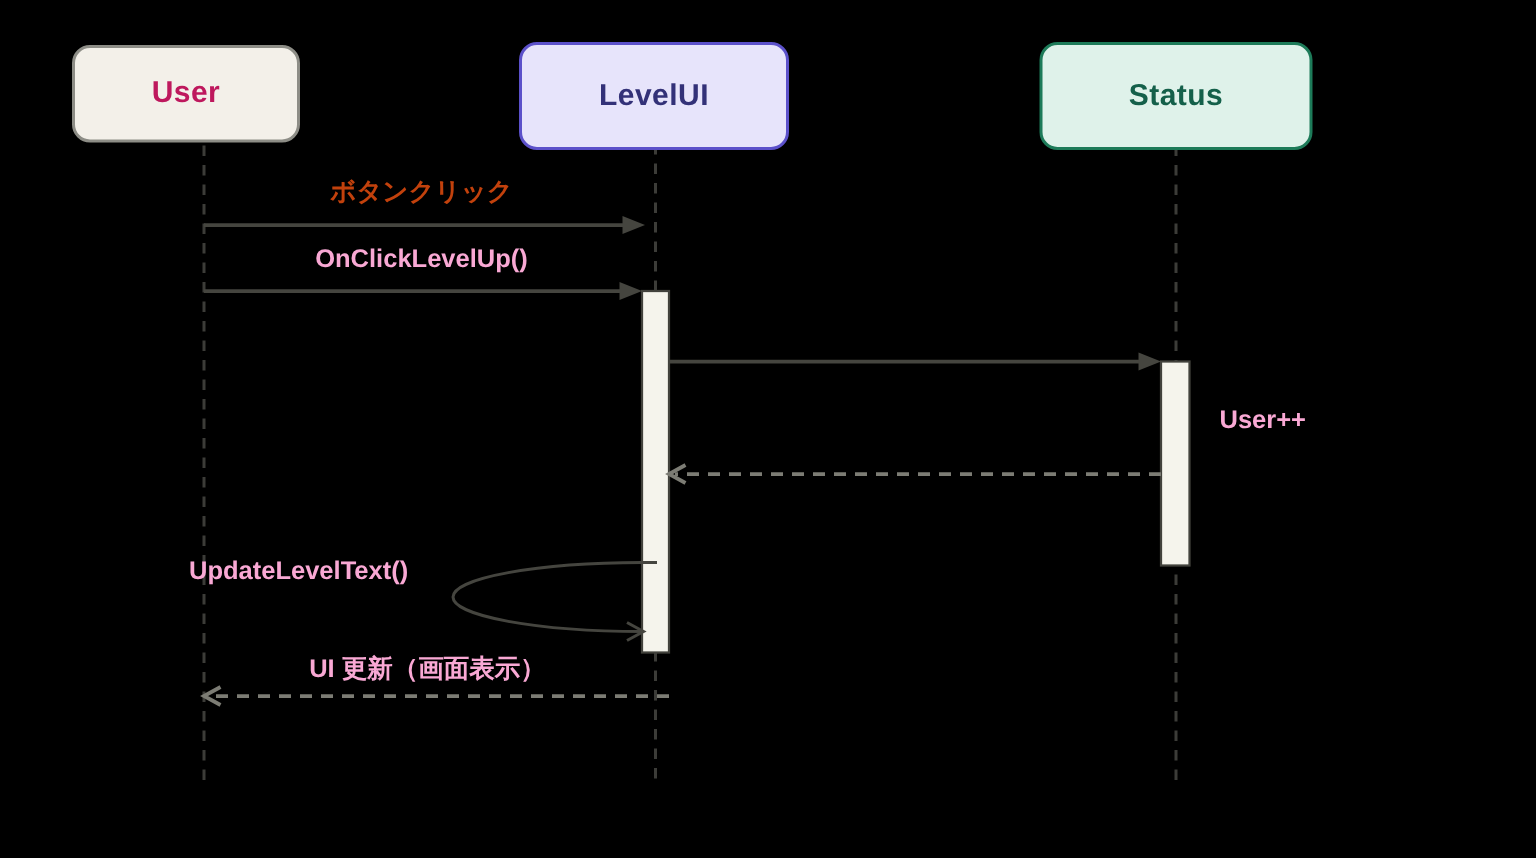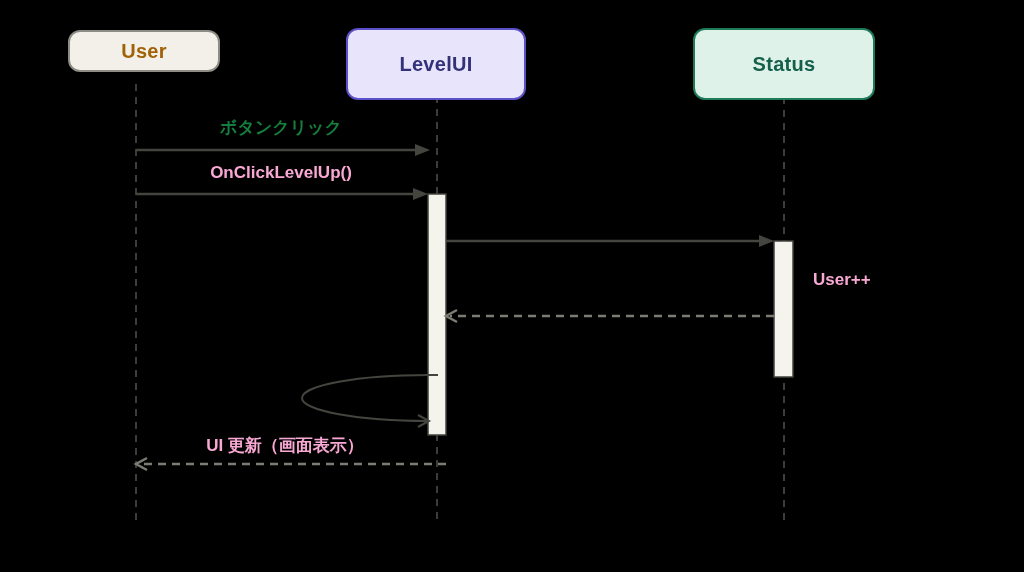--- a/index.html
+++ b/index.html
@@ -16,22 +16,22 @@
   }
   .actor-box {
     position: absolute;
     display: flex; align-items: center; justify-content: center;
     border-radius: 12px;
     font-size: 20px; font-weight: 700;
     letter-spacing: 0.3px;
     box-sizing: border-box;
   }
   .actor-user {
-    left: 68px; top: 30px; width: 152px; height: 42px;
-    background: #f3f0e9; border: 2px solid #8d8d86; color: #a16207;
+    left: 48px; top: 30px; width: 152px; height: 65px;
+    background: #f3f0e9; border: 2px solid #8d8d86; color: #be185d;
   }
   .actor-levelui {
     left: 346px; top: 28px; width: 180px; height: 72px;
     background: #e7e4fb; border: 2px solid #5c51ca; color: #333178;
   }
   .actor-status {
     left: 693px; top: 28px; width: 182px; height: 72px;
     background: #dff2ea; border: 2px solid #1d7b59; color: #14604a;
   }
   svg.layer {
@@ -95,24 +95,25 @@
   <div class="actor-box actor-user">
     <span>User</span>
   </div>
   <div class="actor-box actor-levelui">
     <span>LevelUI</span>
   </div>
   <div class="actor-box actor-status">
     <span>Status</span>
   </div>
 
-  <div class="msg-label centered" style="left:166px; top:116px; width:230px; color:#15803d;">ボタンクリック</div>
+  <div class="msg-label centered" style="left:166px; top:116px; width:230px; color:#c2410c;">ボタンクリック</div>
 
   <div class="msg-label centered" style="left:166px; top:163px; width:230px;">OnClickLevelUp()</div>
 
 
 
+  <div class="msg-label" style="left:126px; top:371px;">UpdateLevelText()</div>
 
   <div class="msg-label centered" style="left:160px; top:434px; width:250px;">UI 更新（画面表示）</div>
 
   <div class="msg-label" style="left:813px; top:270px;">User++</div>
 
 </div>
 
 </body></html>

